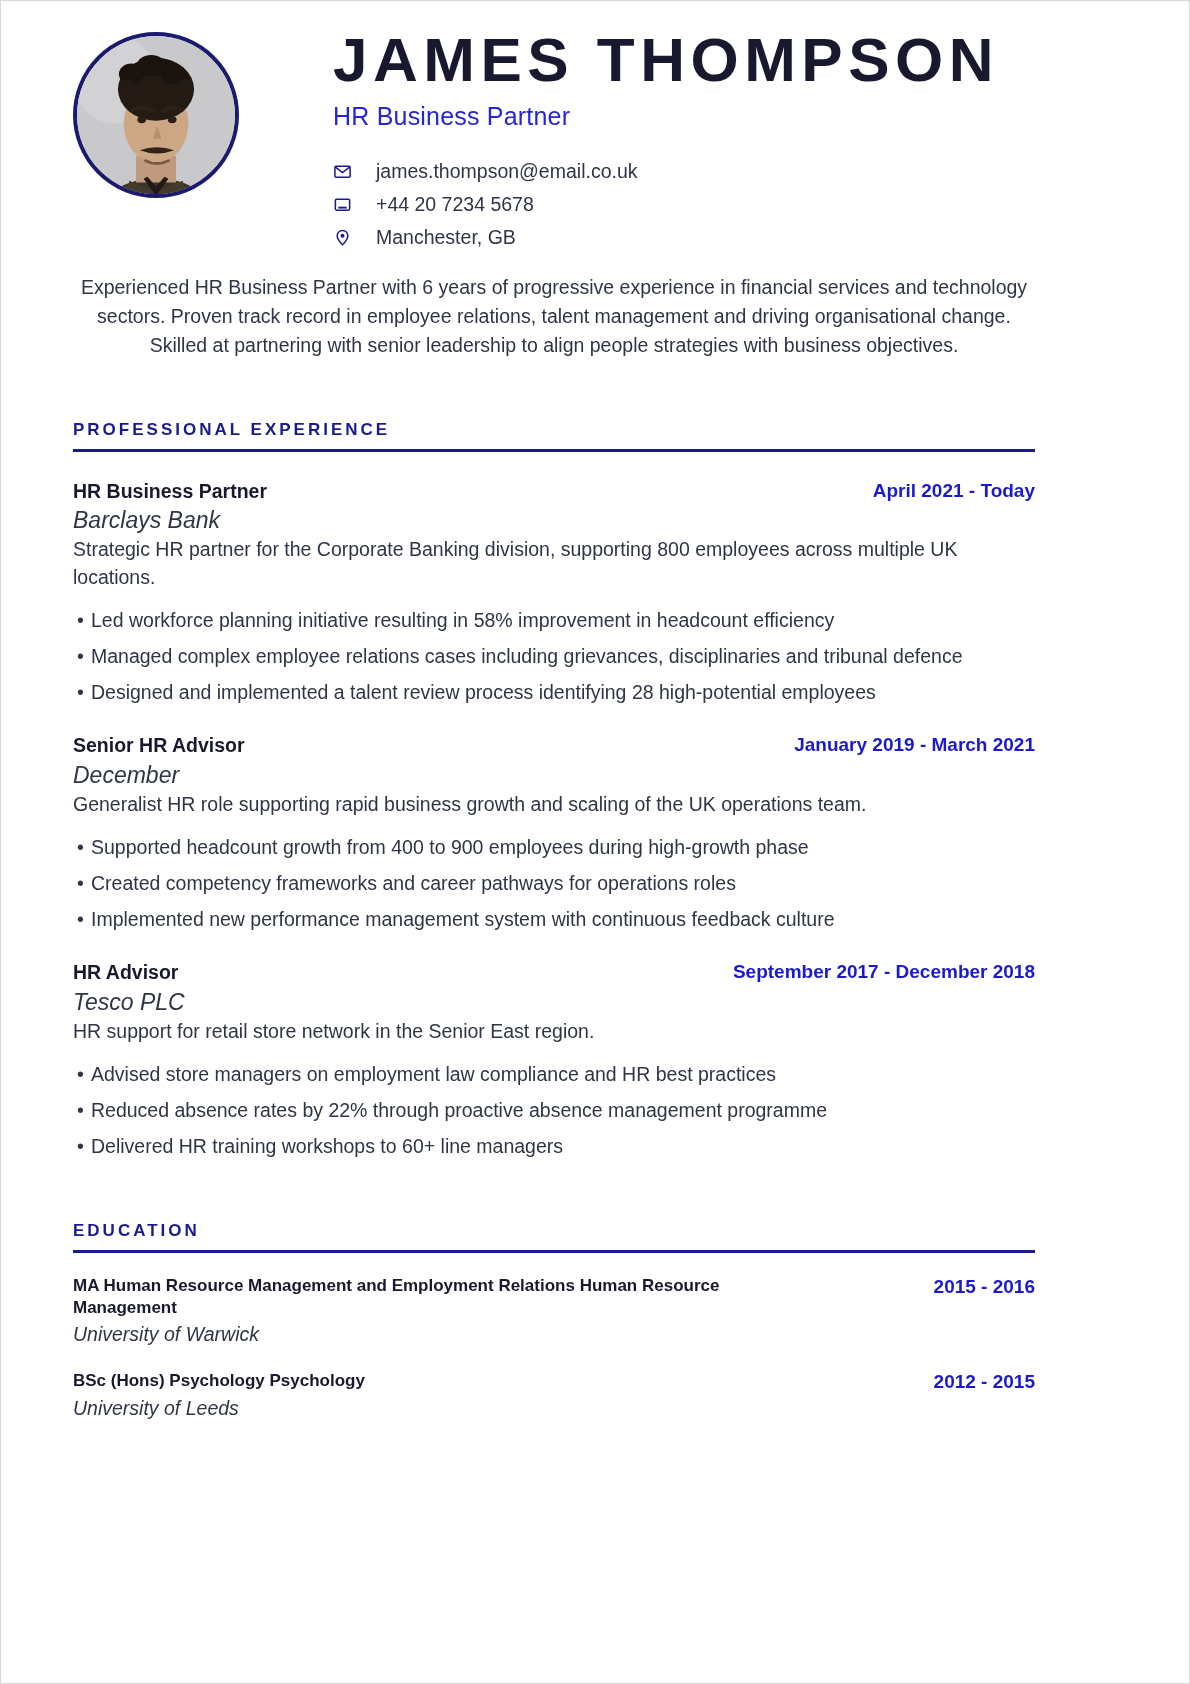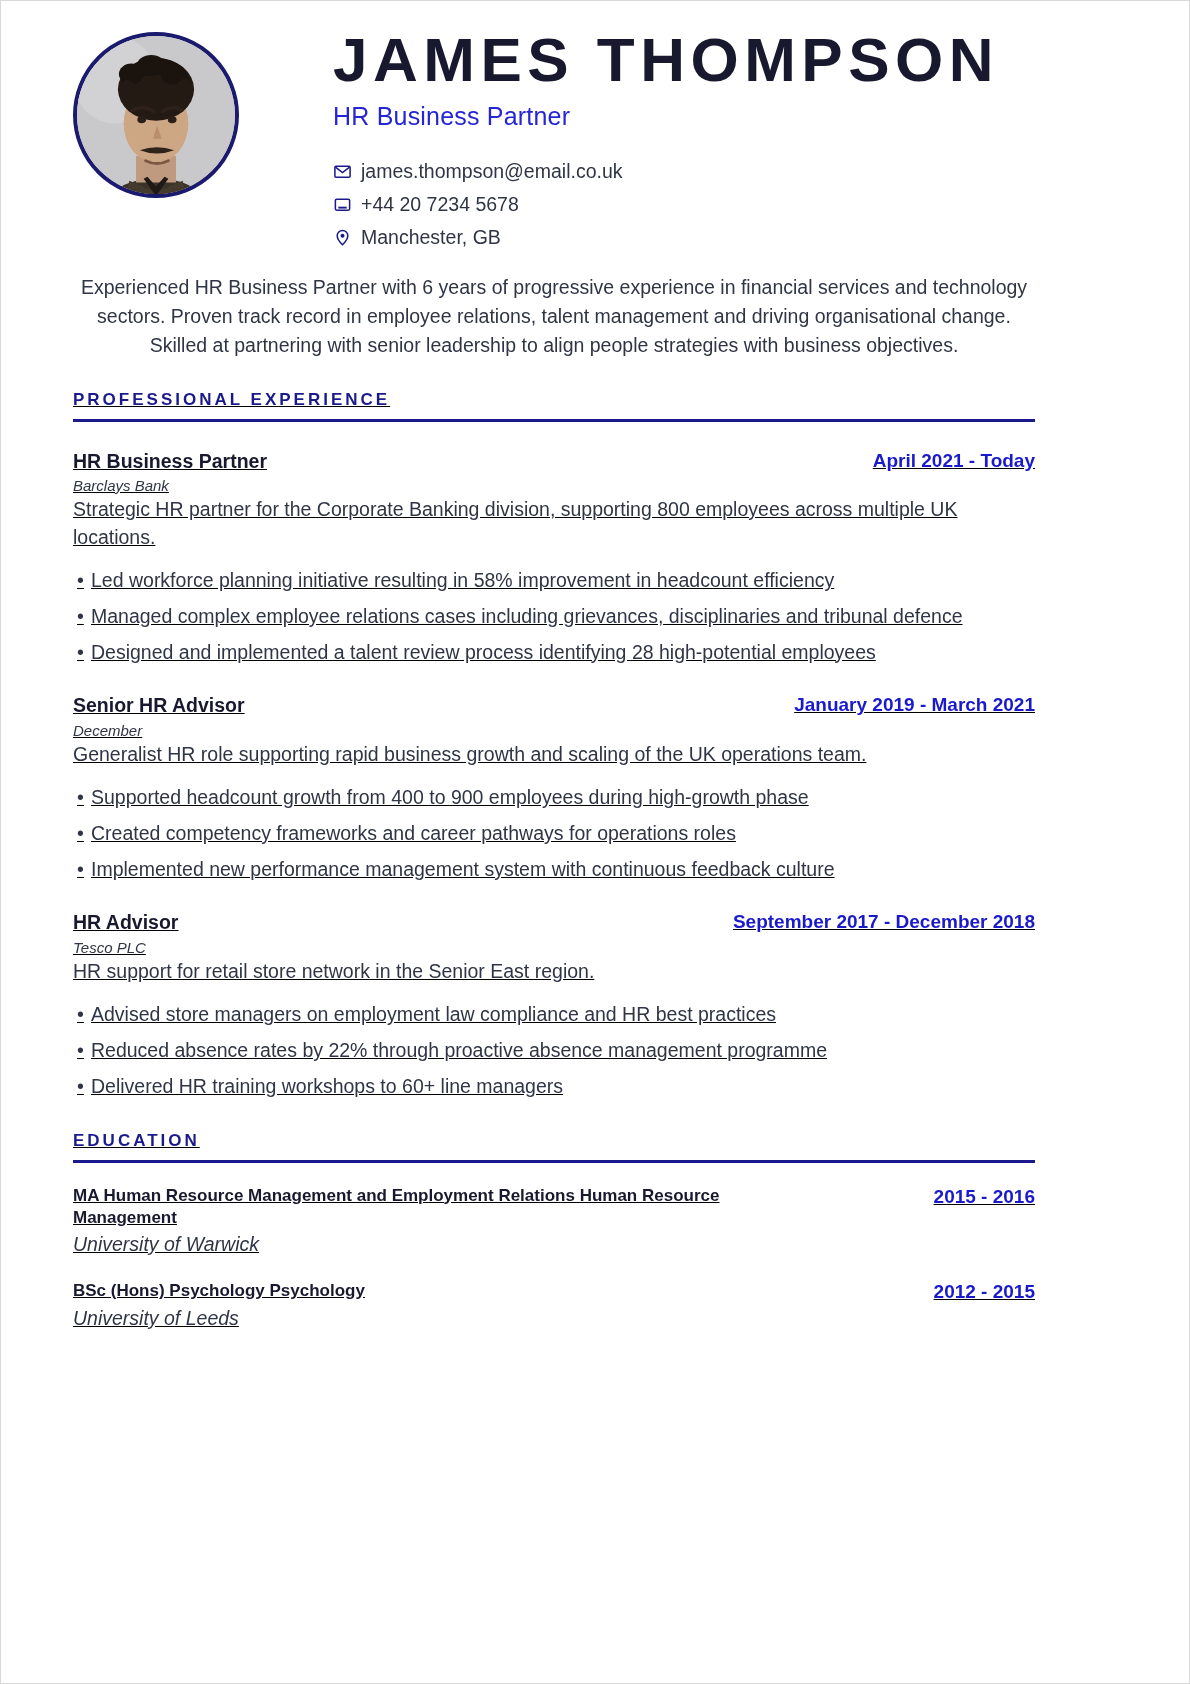--- a/index.html
+++ b/index.html
@@ -70,21 +70,21 @@
     font-weight: 400;
     letter-spacing: 0.2px;
   }
 
   .contacts {
     margin-top: 24px;
   }
   .contact-row {
     display: flex;
     align-items: center;
-    gap: 9px;
+    gap: 24px;
     height: 33px;
     font-size: 19.5px;
     color: #2f3545;
   }
   .contact-row .cicon {
     width: 19px;
     height: 19px;
     flex: 0 0 19px;
     display: block;
     color: #1a1a8c;
@@ -95,21 +95,21 @@
   .summary {
     position: relative;
     margin-top: -6px;
     font-size: 19.5px;
     line-height: 1.48;
     color: #2f3545;
     text-align: center;
   }
 
   
-  .section { margin-top: 30px; text-decoration: underline; }
+  .section { margin-top: 60px; }
 
   .section-title {
     font-size: 17px;
     font-weight: 700;
     letter-spacing: 3px;
     color: #1a1a8c;
     text-transform: uppercase;
   }
   .section-rule {
     margin-top: 9px;
@@ -136,21 +136,21 @@
   }
   .entry-dates {
     font-size: 19px;
     font-weight: 700;
     color: #1a1acc;
     white-space: nowrap;
     padding-top: 1px;
   }
   .entry-org {
     margin-top: 3px;
-    font-size: 15px;
+    font-size: 23px;
     font-style: italic;
     color: #2f3545;
   }
   .entry-desc {
     margin-top: 2px;
     font-size: 19.5px;
     line-height: 1.42;
     color: #2f3545;
   }
 

